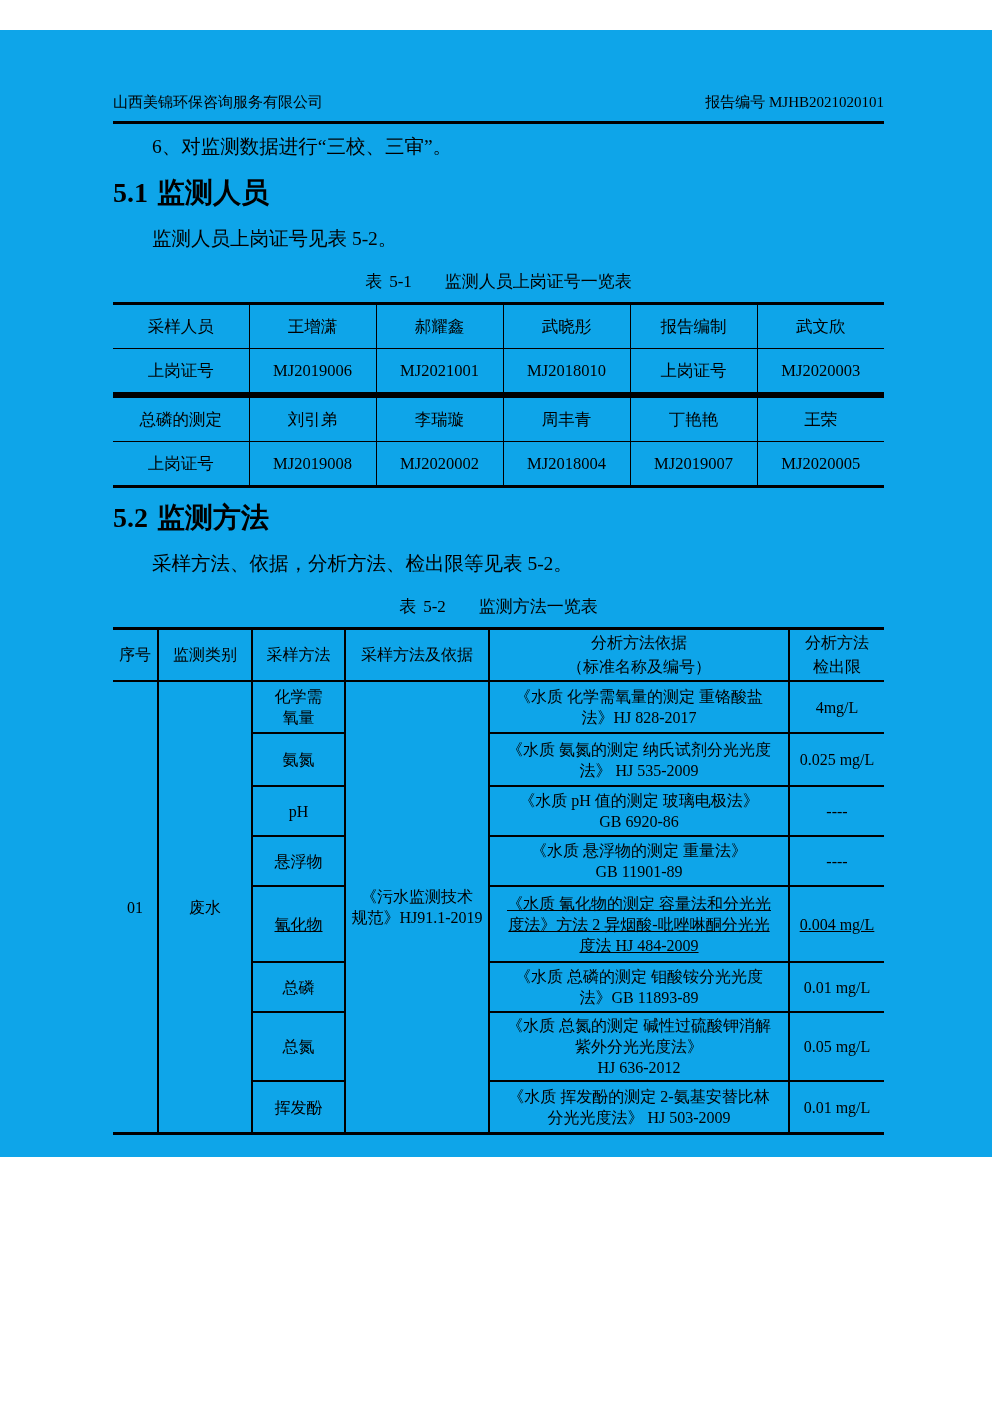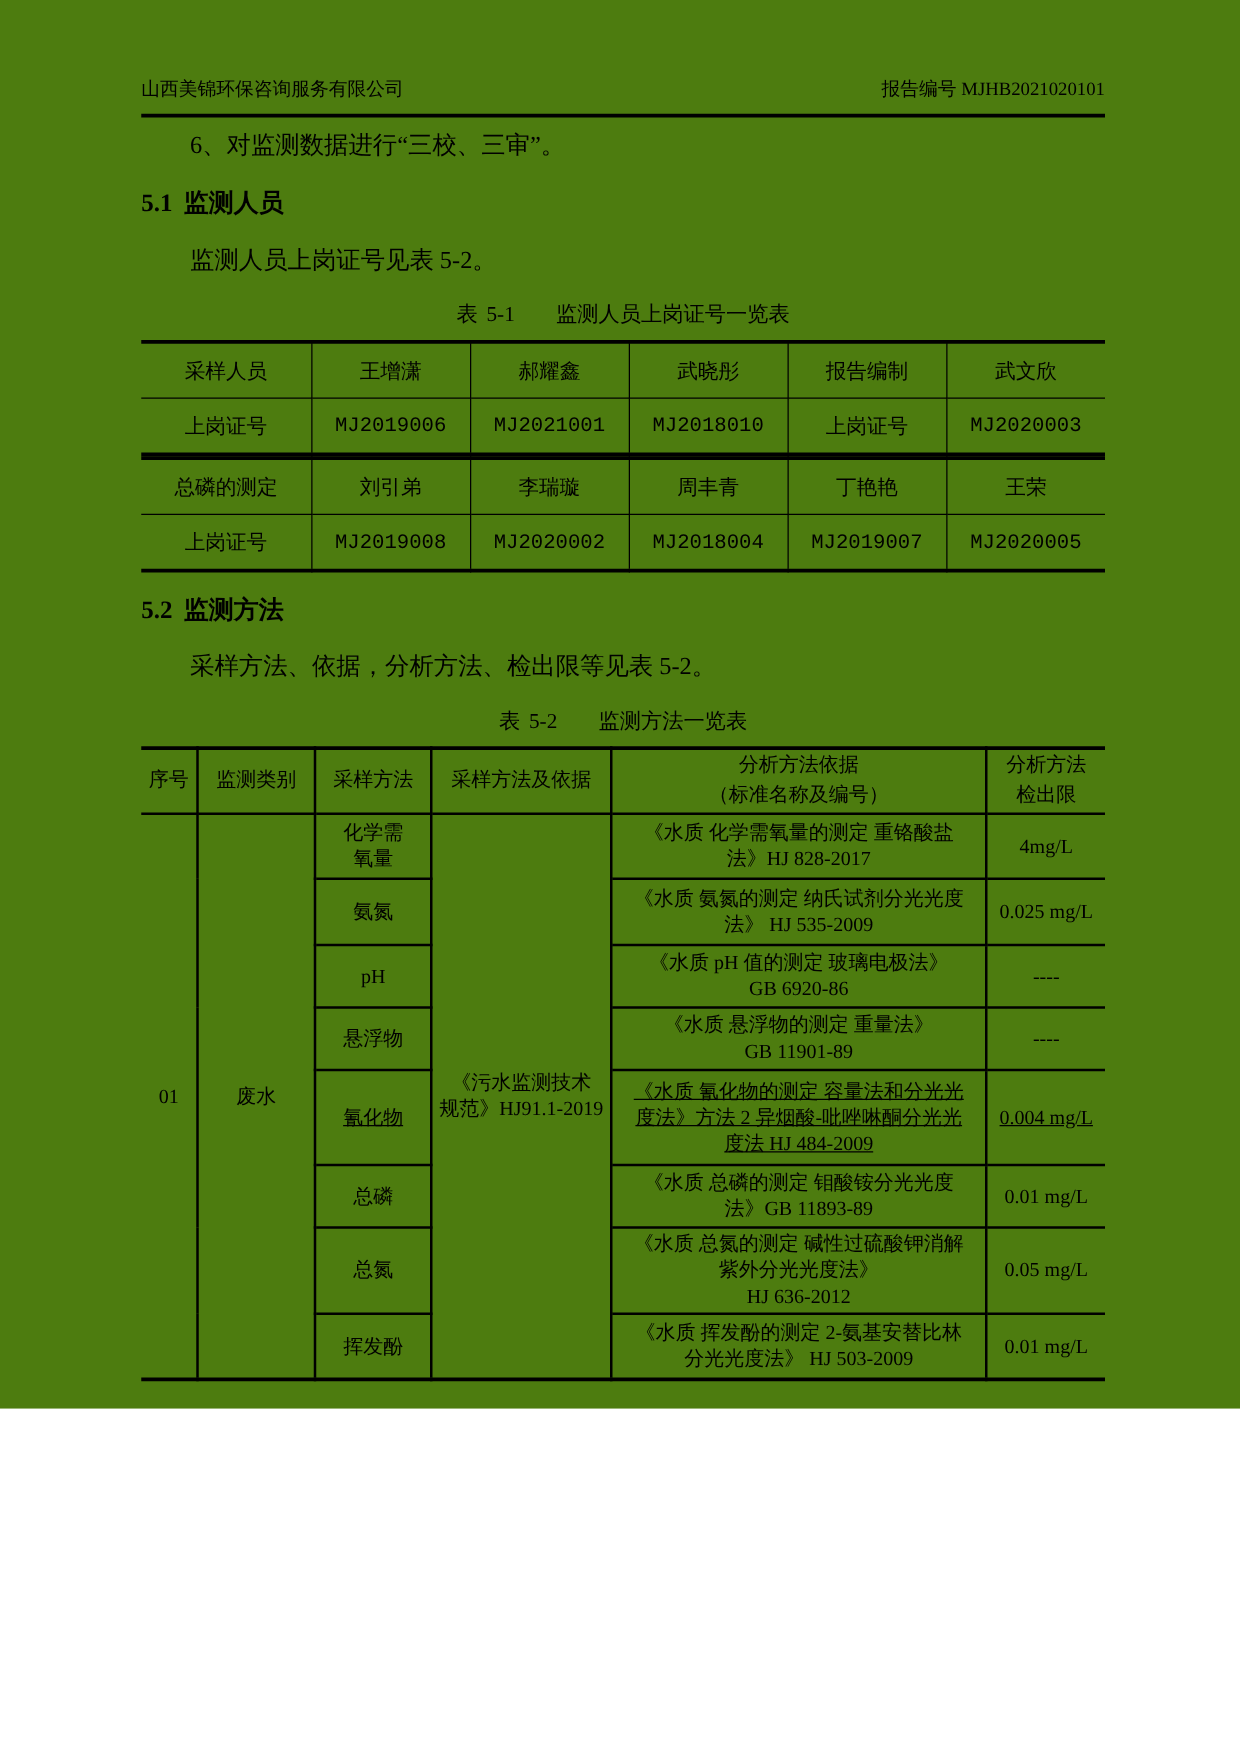--- a/index.html
+++ b/index.html
@@ -1,48 +1,49 @@
 <!DOCTYPE html>
 <html><head>
 <meta charset="utf-8">
 <style>
   html,body{margin:0;padding:0;background:#ffffff;}
   .page{
     position:relative;
     width:992px;height:1127px;
-    background:#4d7c0f;color:#000;
+    background:#0ea5e9;color:#000;
     font-family:"Liberation Serif","DejaVu Serif",serif;
     overflow:hidden;
+    margin-top:30px;
   }
   .content{width:771px;margin-left:113px;}
 
   
   .hdr{
     display:flex;justify-content:space-between;align-items:flex-end;
     padding-top:62px;padding-bottom:9px;
     border-bottom:3px solid #000;
     font-size:15px;line-height:20px;
   }
 
   
   .para{font-size:19.5px;line-height:46px;text-align:justify;text-indent:2em;margin:0;}
   .p5{margin-top:20px;}
-  .h2{font-size:20px;font-weight:bold;line-height:46px;}
+  .h2{font-size:28px;font-weight:bold;line-height:46px;}
   .h2 .num{margin-right:9px;}
   .intro{font-size:19.5px;line-height:46px;text-indent:2em;margin:0;}
 
   
   .caption{text-align:center;font-size:17px;line-height:40px;}
   .caption .cap-num{font-weight:normal;margin-left:7px;text-align:center;}
   .caption .cap-title{margin-left:33px;}
 
   
   .t51{border-collapse:collapse;width:771px;table-layout:fixed;
        border-top:3px solid #000;border-bottom:3px solid #000;font-size:16.5px;}
-  .t51 td{border:1px solid #000;height:43px;text-align:center;vertical-align:middle;padding:0;font-family:Liberation Mono, monospace;}
+  .t51 td{border:1px solid #000;height:43px;text-align:center;vertical-align:middle;padding:0;}
 
   
   .t52{border-collapse:collapse;width:771px;table-layout:fixed;
        border-top:3px solid #000;border-bottom:3px solid #000;font-size:16px;}
   .t52 th,.t52 td{
     border:2px solid #000;text-align:center;vertical-align:middle;
     font-weight:normal;padding:0 2px;line-height:21px;white-space:pre-line;
   }
   .t52 th{line-height:24px;}
   .t52 td.method{padding:2px 14px;}

